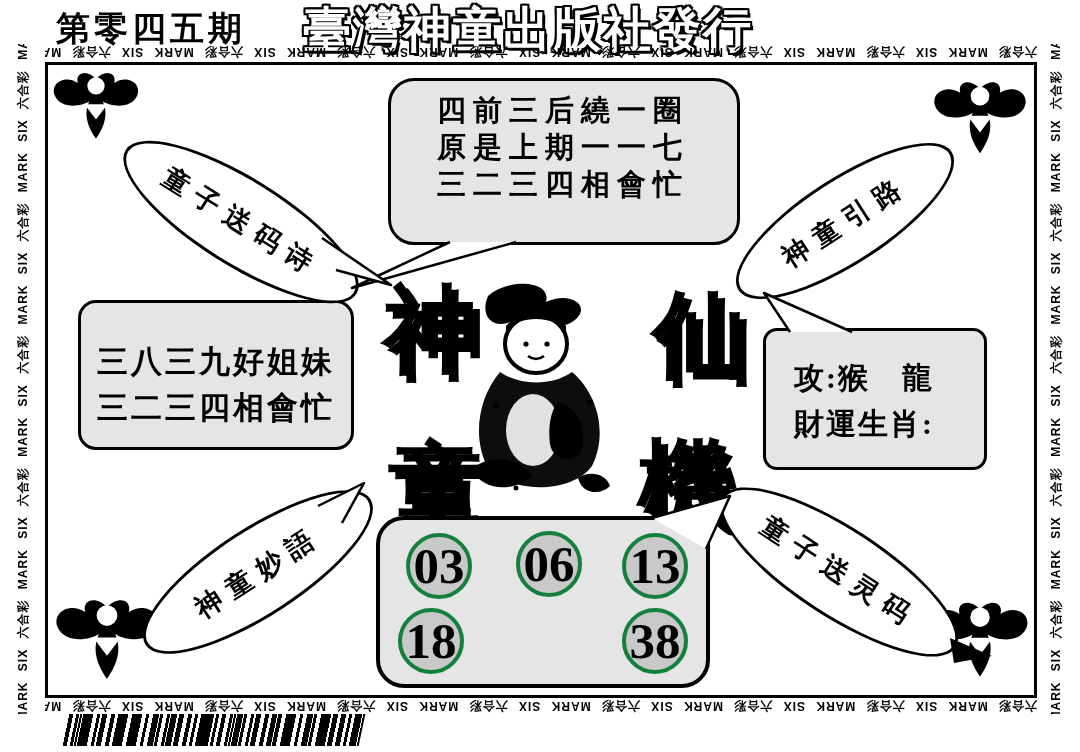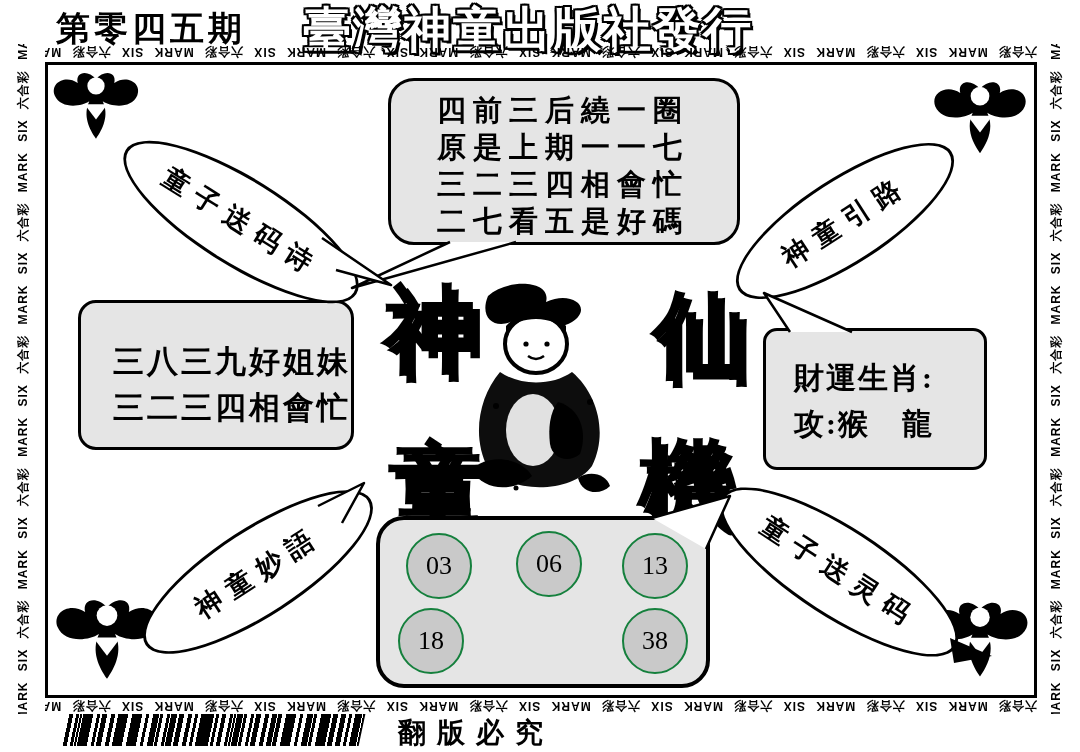--- a/index.html
+++ b/index.html
@@ -55,36 +55,36 @@
     position:absolute; background:#e5e5e5; border:3px solid #000;
     box-sizing:border-box; z-index:3;
     font-family:"Liberation Serif", serif; font-weight:bold;
   }
   .poem {
     left:388px; top:78px; width:352px; height:167px; border-radius:26px;
     padding:11px 0 0 46px; font-size:29px; line-height:37px; letter-spacing:7px;
   }
   .sisters {
     left:78px; top:300px; width:276px; height:150px; border-radius:18px;
-    font-size:31px; letter-spacing:3px; text-align:right;
+    font-size:31px; letter-spacing:3px; text-align:center;
     padding-top:36px; line-height:46px;
   }
   .zodiac {
     left:763px; top:328px; width:224px; height:142px; border-radius:14px;
     padding:24px 0 0 28px; font-size:30px; line-height:46px; letter-spacing:2px;
   }
   .numbers-panel {
     left:376px; top:516px; width:334px; height:172px; border-radius:28px;
     border-width:4px;
   }
   .num {
     position:absolute; width:66px; height:66px; border-radius:50%;
-    border:2px solid #15803d; background:#c9c9c9; box-sizing:border-box;
+    border:4px solid #15803d; background:#c9c9c9; box-sizing:border-box;
     display:flex; align-items:center; justify-content:center;
-    font-family:"Liberation Serif", serif; font-size:26px; font-weight:normal;
+    font-family:"Liberation Serif", serif; font-size:51px; font-weight:bold;
   }
   .num.n0 { left:26px;  top:13px; }
   .num.n1 { left:136px; top:11px;text-align:right; }
   .num.n2 { left:242px; top:13px; }
   .num.n3 { left:18px;  top:88px; }
   .num.n4 { left:136px; top:88px; }
   .num.n5 { left:242px; top:88px; }
   
   .badge {
     position:absolute; background:#fff; border:3px solid #000; border-radius:50%;
@@ -195,31 +195,30 @@
 
   <div class="char c0">神</div>
   <div class="char c1">仙</div>
   <div class="char c2">童</div>
   <div class="char c3">機</div>
 
   <div class="bubble poem">
     <div>四前三后繞一圈</div>
     <div>原是上期一一七</div>
     <div>三二三四相會忙</div>
-    <div>二七看五是好碼</div>
   </div>
 
   <div class="bubble sisters">
     <div>三八三九好姐妹</div>
     <div>三二三四相會忙</div>
   </div>
 
   <div class="bubble zodiac">
+    <div>攻:猴　龍</div>
     <div>財運生肖:</div>
-    <div>攻:猴　龍</div>
   </div>
 
   <div class="bubble numbers-panel">
     <div class="num n0">03</div>
     <div class="num n1">06</div>
     <div class="num n2">13</div>
     <div class="num n3">18</div>
     <div class="num n5">38</div>
   </div>
 
@@ -231,15 +230,14 @@
   <svg class="tails">
     <path d="M450 242 L352 288 L516 242" fill="#fff" stroke="#000" stroke-width="2.5" stroke-linejoin="round"></path>
     <path d="M322 238 L391 285 L336 270" fill="#fff" stroke="#000" stroke-width="2.5" stroke-linejoin="round"></path>
     <path d="M790 332 L764 293 L852 332" fill="#fff" stroke="#000" stroke-width="2.5" stroke-linejoin="round"></path>
     <path d="M652 518 L730 496 L706 549" fill="#fff" stroke="#000" stroke-width="2.5" stroke-linejoin="round"></path>
     <path d="M318 506 L364 483 L342 523" fill="#fff" stroke="#000" stroke-width="2.5" stroke-linejoin="round"></path>
     <path d="M950 638 L992 656 L954 663 Z" fill="#000"></path>
   </svg>
 
   <div class="barcode"></div>
-  <div class="copyright">翻版必究</div>
 
 </div>
 
 </body></html>

